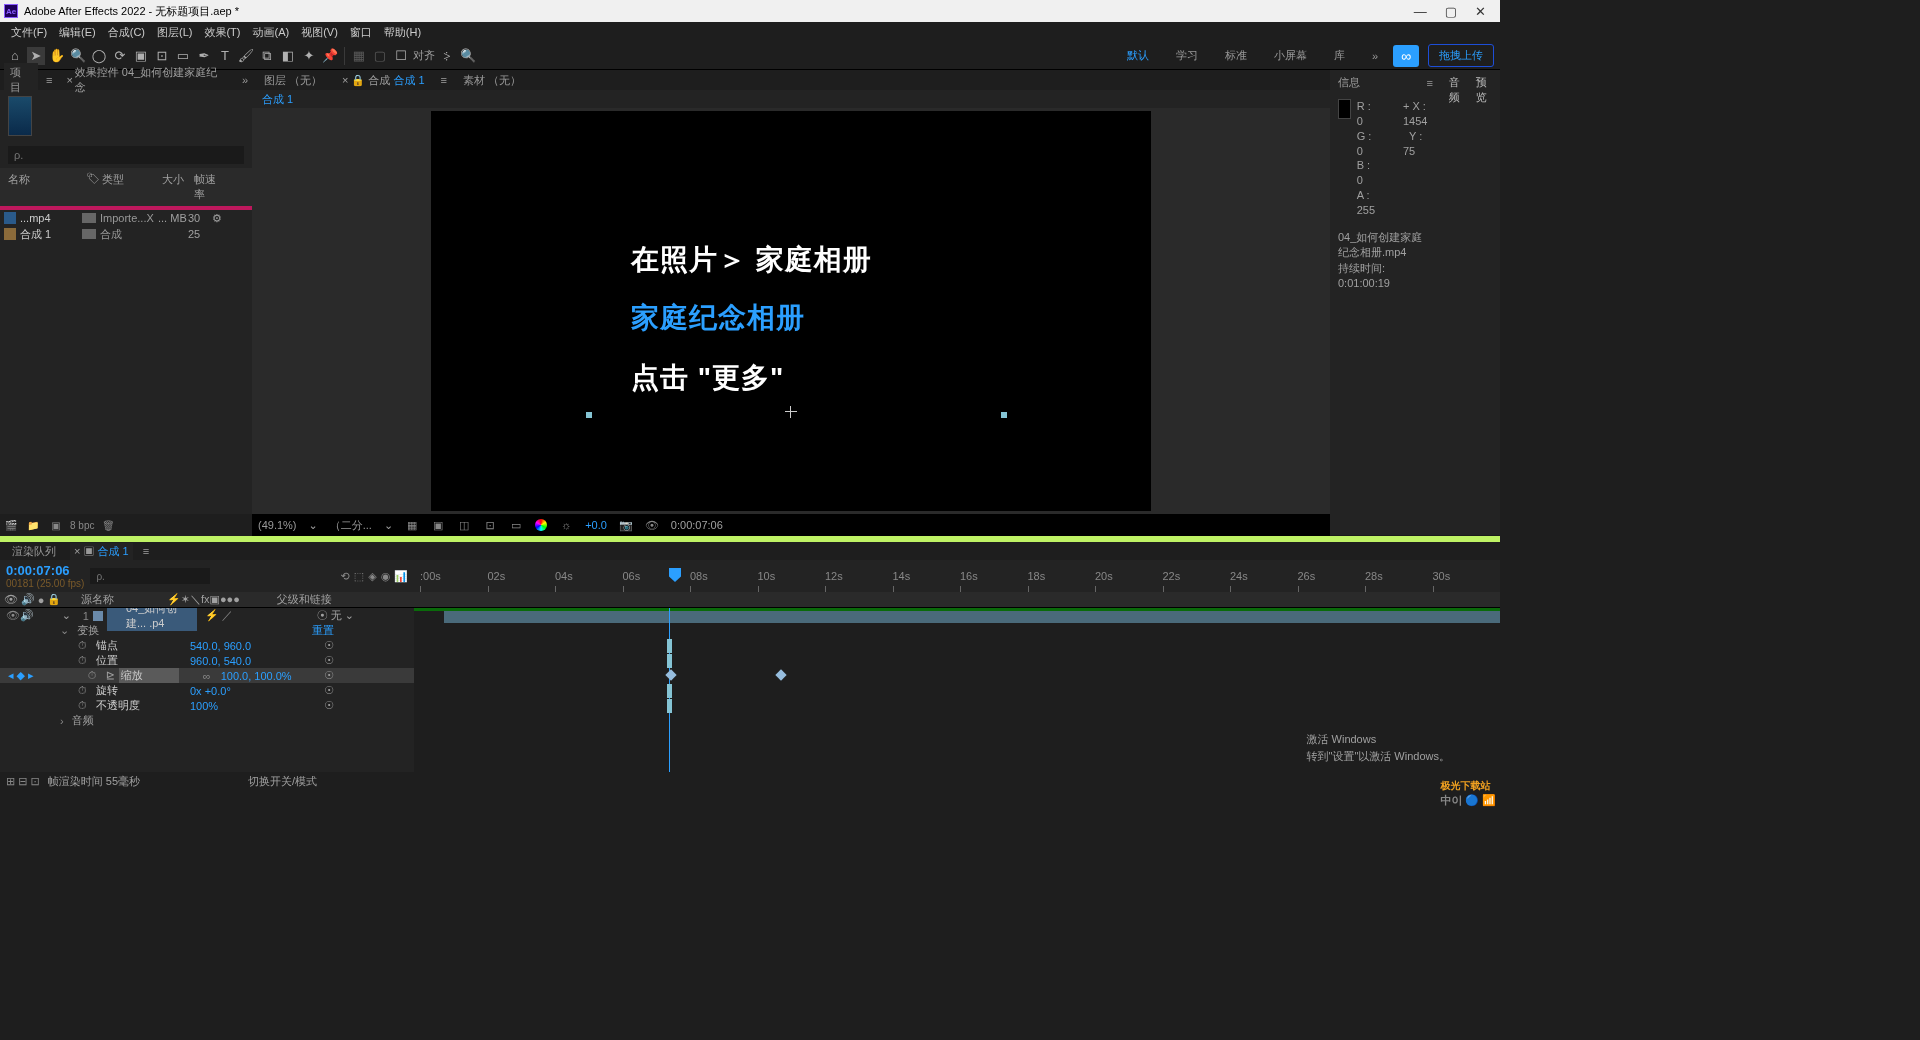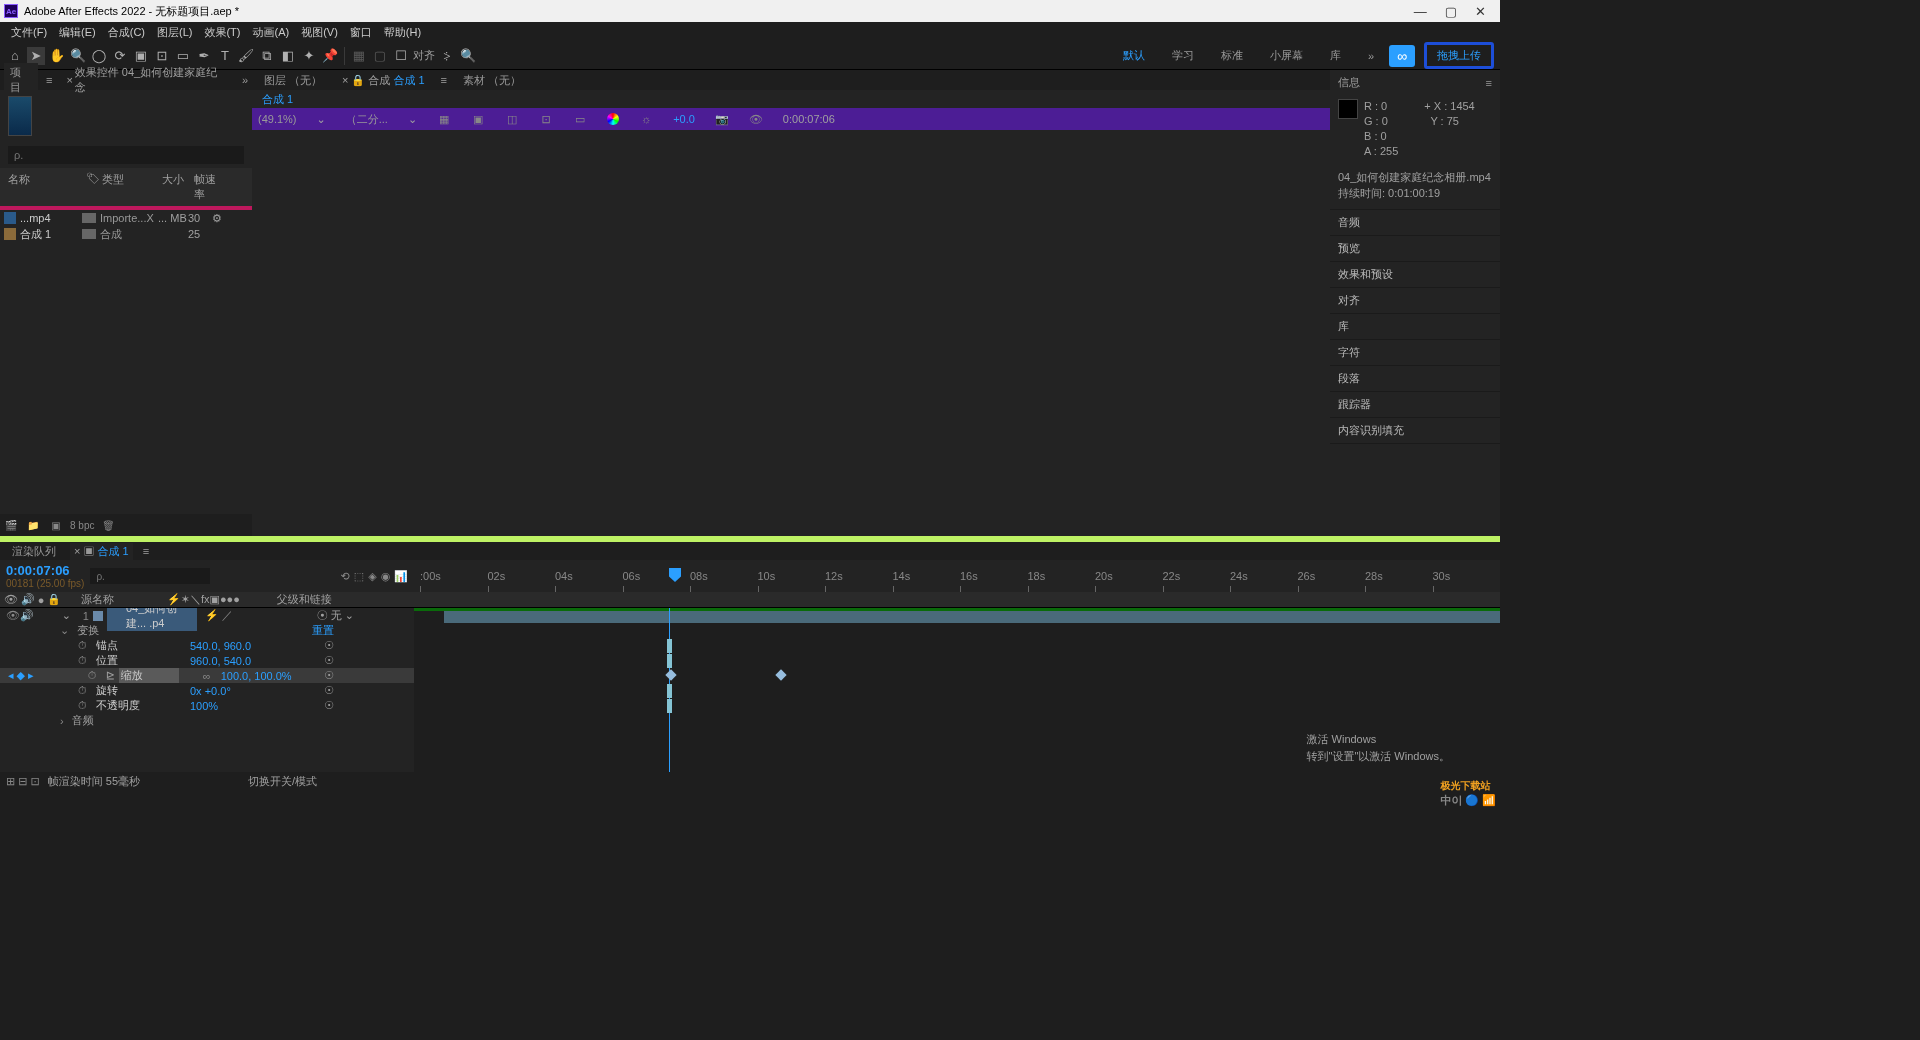--- a/index.html
+++ b/index.html
@@ -12,21 +12,21 @@
 .menubar{height:20px;background:#1e1e1e;display:flex;align-items:center;padding:0 6px;gap:2px}
 .menubar span{color:#ccc;padding:2px 5px;font-size:11px}
 .toolbar{height:28px;background:#1e1e1e;display:flex;align-items:center;padding:0 6px;gap:3px;border-bottom:1px solid #000}
 .toolbar .tbtn{width:18px;height:18px;display:flex;align-items:center;justify-content:center;color:#b0b0b0;font-size:13px}
 .toolbar .tbtn.active{background:#3a3a3a}
 .toolbar .sep{width:1px;height:18px;background:#3a3a3a;margin:0 2px}
 .toolbar .spacer{flex:1}
 .toolbar .ws{padding:2px 12px;color:#999}
 .toolbar .ws.active{color:#2b9fff}
 .toolbar .cloud{width:26px;height:22px;background:#2b9fff;border-radius:3px;display:flex;align-items:center;justify-content:center;color:#fff;font-size:14px}
-.toolbar .upload{padding:3px 10px;border:3px solid #1d4ed8;border-radius:3px;color:#2b9fff;margin-left:6px}
+.toolbar .upload{padding:3px 10px;border:1px solid #1d4ed8;border-radius:3px;color:#2b9fff;margin-left:6px}
 .main{display:flex;height:466px}
 .left{width:252px;background:#232323;display:flex;flex-direction:column}
 .left .tabs{height:20px;display:flex;align-items:center;background:#1e1e1e;padding:0 4px;gap:8px}
 .left .tabs .tab{padding:2px 6px;color:#999}
 .left .tabs .tab.active{background:#232323}
 .left .tabs .tab.fx{color:#888;font-size:10px;display:flex;align-items:center;gap:2px}
 .left .tabs .menub{margin-left:auto;color:#999}
 .left .info{padding:6px 8px;font-size:10px;color:#a8a8a8;display:flex;gap:6px}
 .left .info .thumb{width:24px;height:40px;background:linear-gradient(#1a4a6a,#0a2a4a);border:1px solid #444;flex-shrink:0}
 .left .info .txt{line-height:1.35}
@@ -64,26 +64,26 @@
 .center .canvas .l1{top:130px;color:#fff;font-size:28px}
 .center .canvas .l2{top:188px;color:#2b9fff;font-size:28px}
 .center .canvas .l3{top:248px;color:#fff;font-size:28px}
 .center .canvas .handle{position:absolute;width:6px;height:6px;background:#85c4d4}
 .center .canvas .h1{left:155px;top:301px}
 .center .canvas .h2{left:570px;top:301px}
 .center .canvas .anchor{position:absolute;left:360px;top:301px;width:12px;height:12px;transform:translate(-50%,-50%)}
 .center .canvas .anchor::before,.center .canvas .anchor::after{content:'';position:absolute;background:#ccc}
 .center .canvas .anchor::before{width:12px;height:1px;top:5px}
 .center .canvas .anchor::after{width:1px;height:12px;left:5px}
-.center .vbar{height:22px;background:#4c1d95;display:flex;align-items:center;padding:0 6px;gap:20px;font-size:10px}
+.center .vbar{height:22px;background:#000000;display:flex;align-items:center;padding:0 6px;gap:12px;font-size:10px}
 .center .vbar .sel{color:#999}
 .center .vbar .b{color:#888;width:14px;text-align:center}
 .center .vbar .rainbow{width:12px;height:12px;background:conic-gradient(red,yellow,lime,cyan,blue,magenta,red);border-radius:50%}
 .center .vbar .plus{color:#2b9fff}
-.right{width:170px;background:#232323;display:flex;flex-direction:column}
+.right{width:170px;background:#232323;display:flex;flex-direction:row}
 .right .sec{border-bottom:1px solid #1a1a1a}
 .right .sec .hdr{padding:5px 8px;color:#bbb;display:flex;align-items:center;background:#232323}
 .right .sec .hdr .menub{margin-left:auto;color:#999}
 .right .info-body{padding:4px 8px 8px;font-size:10px;line-height:1.35;display:flex;gap:6px}
 .right .info-body .sw{width:20px;height:20px;background:#000;border:1px solid #444}
 .right .fname{padding:4px 8px 8px;font-size:10px;color:#ccc;line-height:1.4}
 .right .panel-item{padding:5px 10px;color:#bbb}
 .timeline{height:254px;background:#1e1e1e;display:flex;flex-direction:column;border-top:6px solid #bef264}
 .timeline .tabs{height:18px;display:flex;align-items:center;padding:0 8px;gap:10px;background:#1e1e1e}
 .timeline .tabs .t{color:#999;padding:1px 4px}
@@ -243,20 +243,30 @@
   </div>
 
   <div class="center">
     <div class="tabs">
       <span class="t">图层 （无）</span>
       <span class="t active"><span>× </span><span>🔒 </span><span>合成</span> <span class="nm">合成 1</span></span>
       <span>≡</span>
       <span class="t">素材 （无）</span>
     </div>
     <div class="breadcrumb">合成 1</div>
+    <div class="viewport">
+      <div class="canvas">
+        <div class="txt l1">在照片＞ 家庭相册</div>
+        <div class="txt l2">家庭纪念相册</div>
+        <div class="txt l3">点击 "更多"</div>
+        <div class="handle h1"></div>
+        <div class="handle h2"></div>
+        <div class="anchor"></div>
+      </div>
+    </div>
     <div class="vbar">
       <span class="sel">(49.1%)</span>
         <span>⌄</span>
       <span class="sel">（二分...</span>
         <span>⌄</span>
       <span class="b">▦</span>
       <span class="b">▣</span>
       <span class="b">◫</span>
       <span class="b">⊡</span>
       <span class="b">▭</span>

